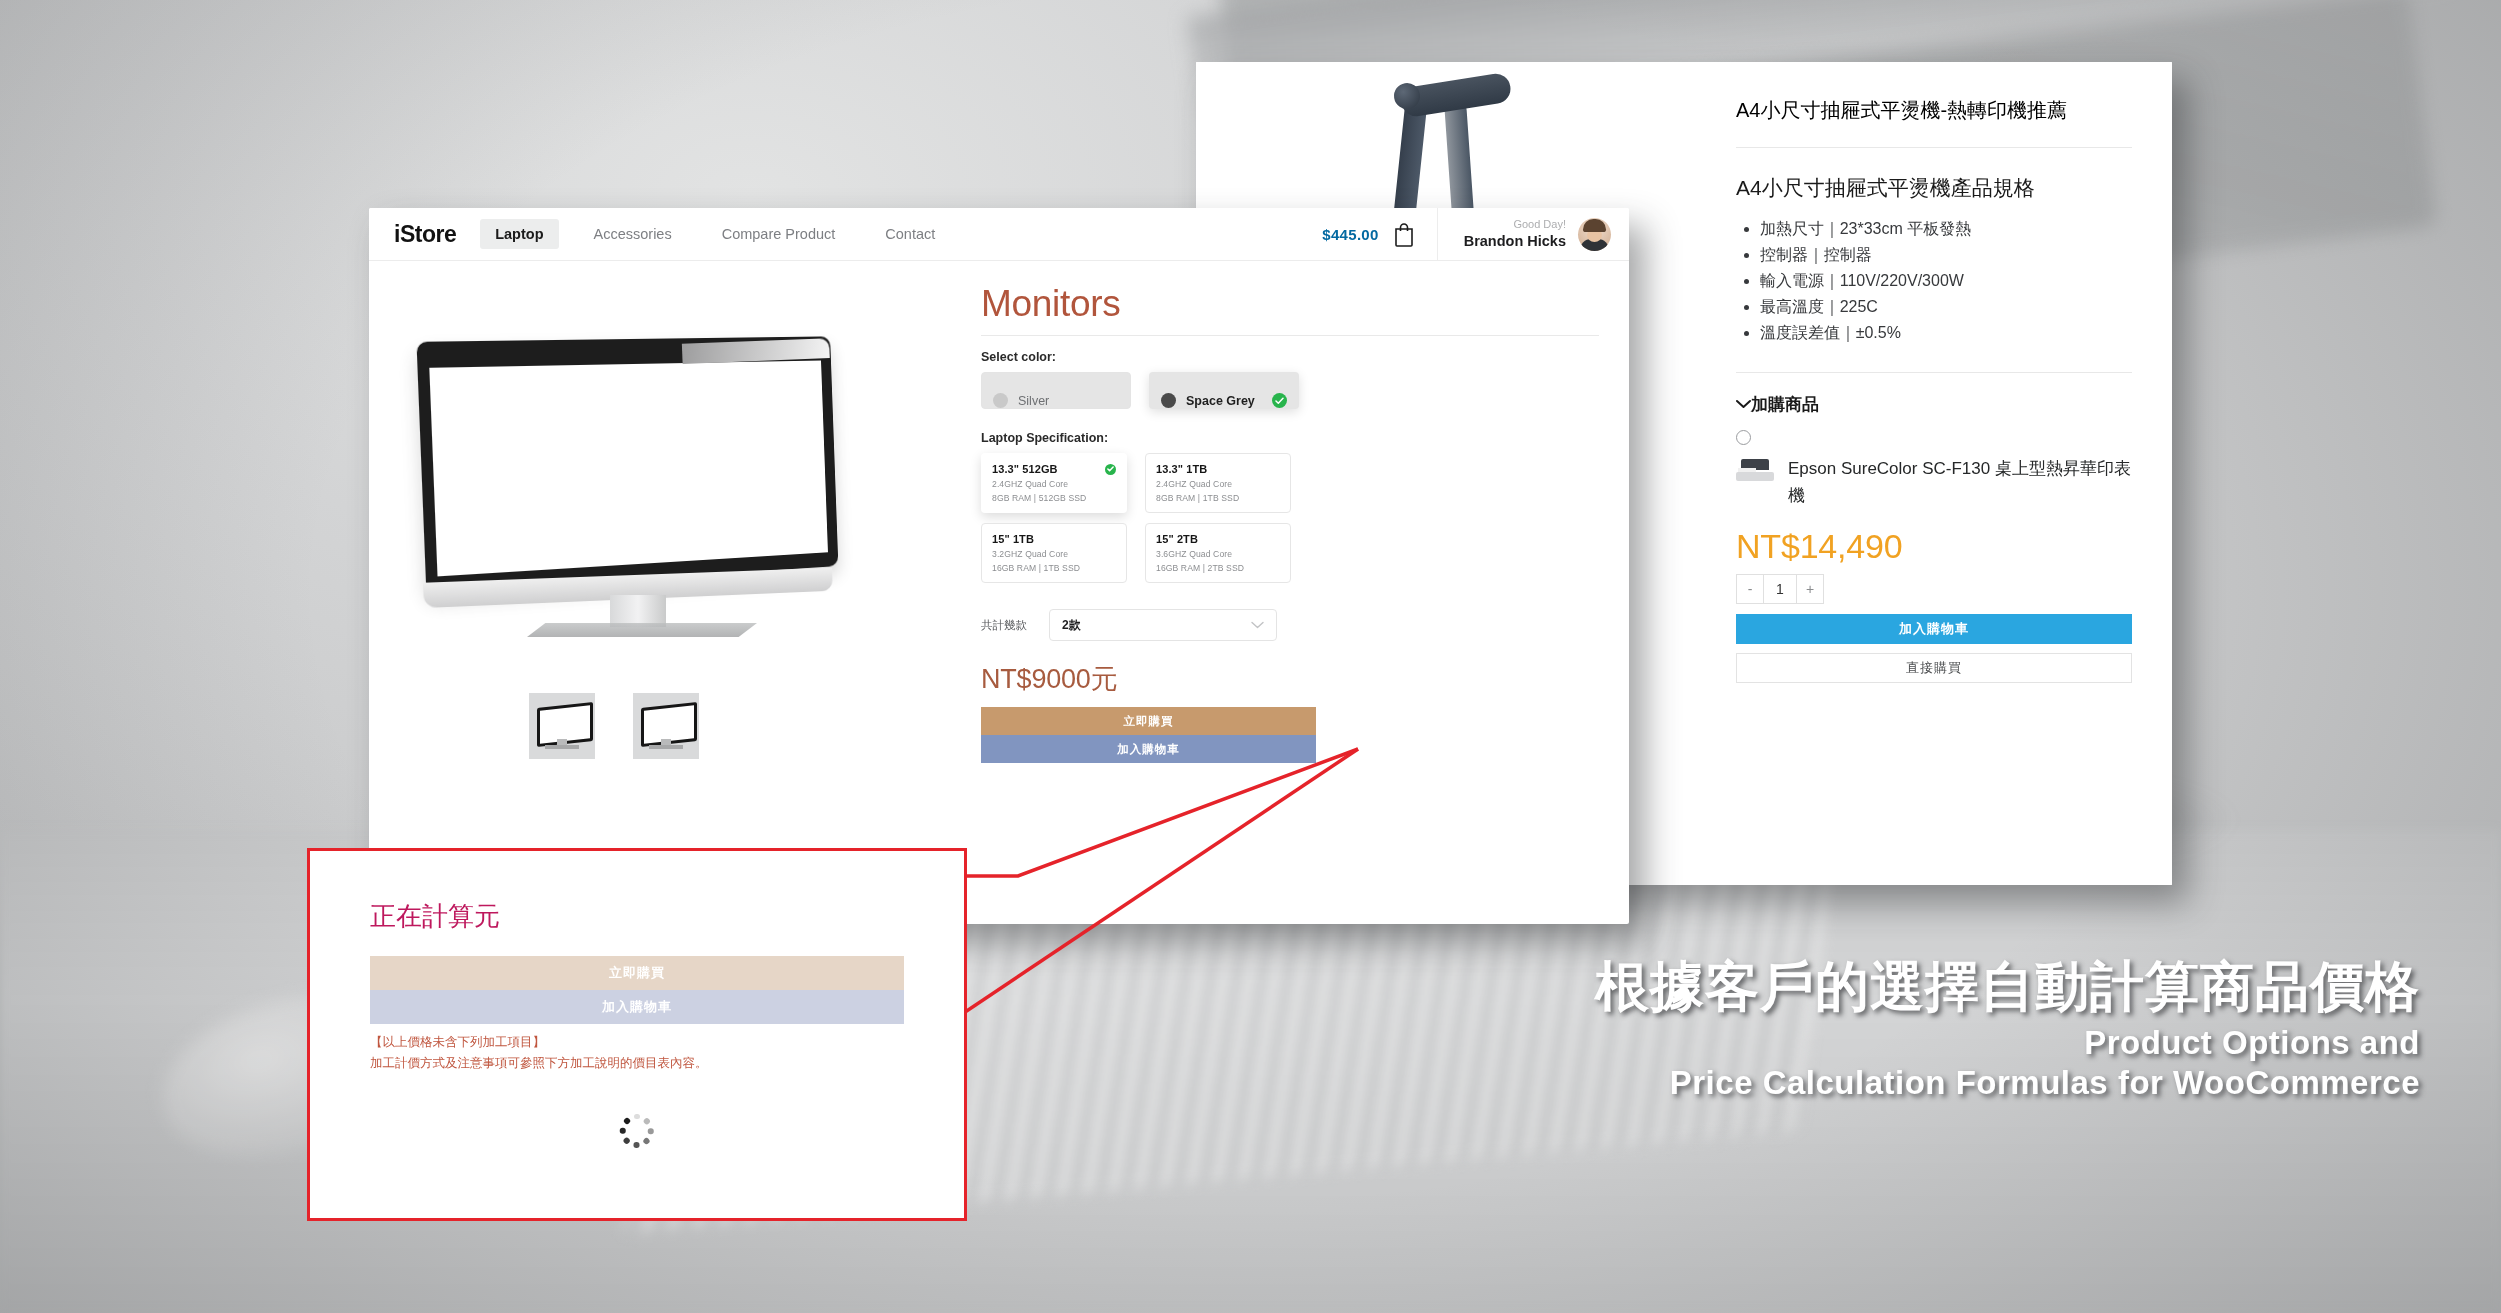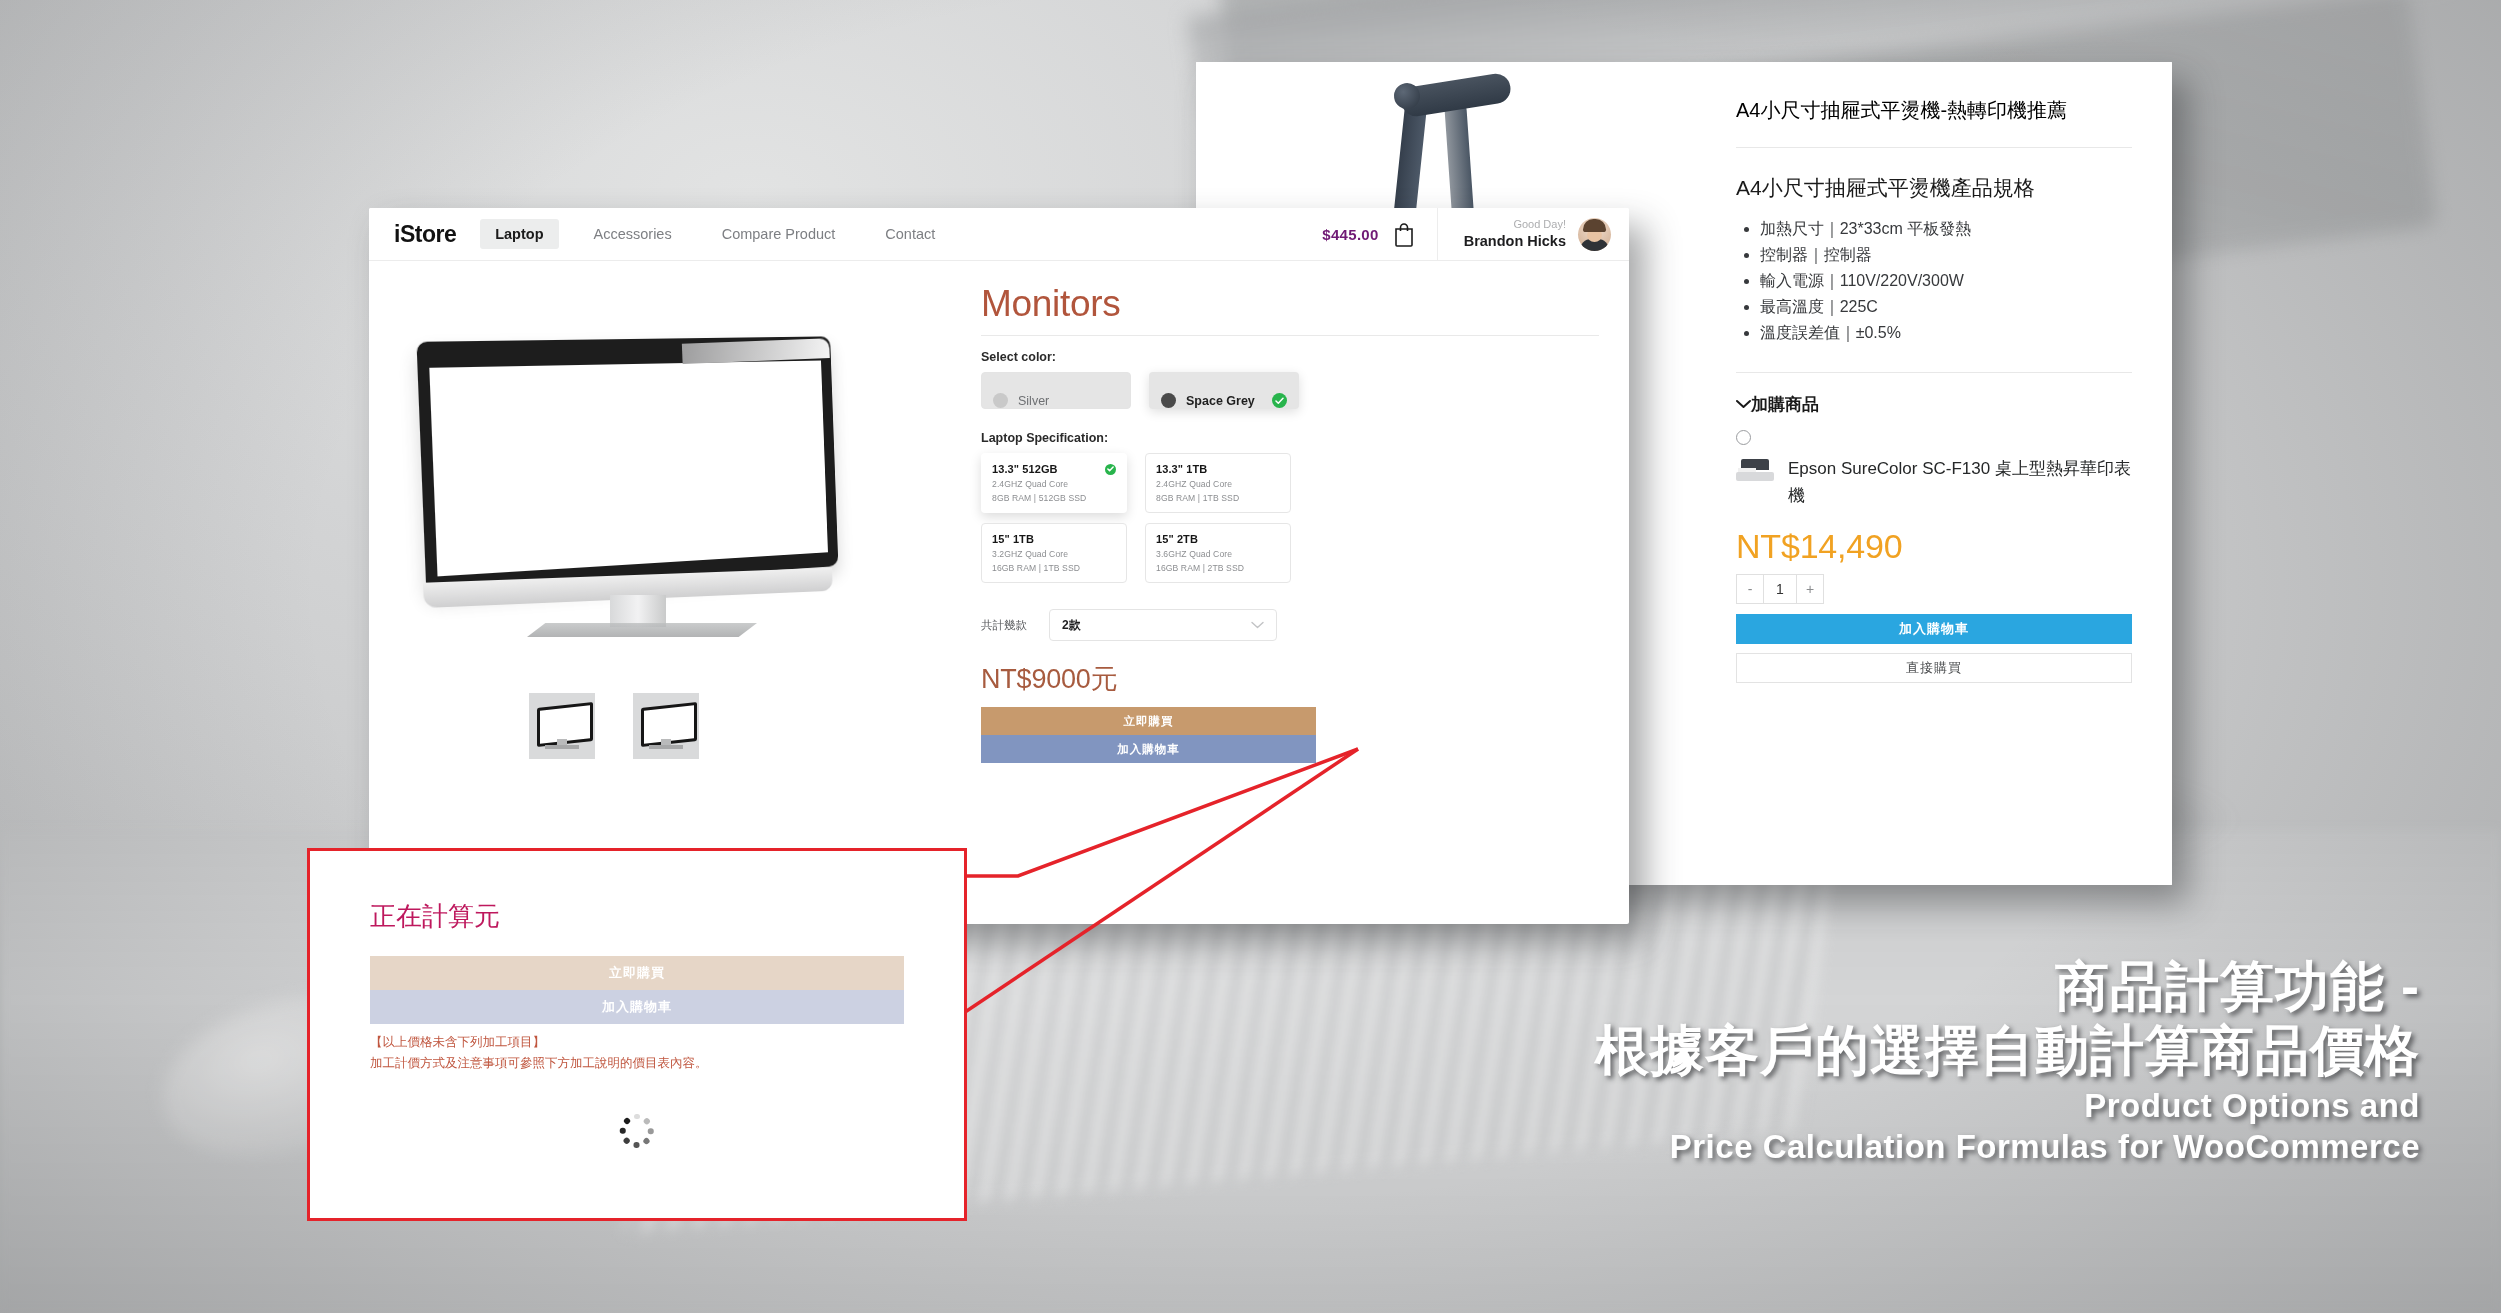--- a/index.html
+++ b/index.html
@@ -72,21 +72,21 @@
   #istore .brand{
     font-weight:bold;font-size:23px;letter-spacing:-.5px;color:#121212;
     margin-left:25px;margin-right:24px;
   }
   #istore .navlinks{display:flex;align-items:center;gap:0;}
   #istore .navlink{
     font-size:14.5px;color:#7d7f83;padding:7px 15px;margin-right:20px;white-space:nowrap;
   }
   #istore .navlink.active{color:#1b1b1b;background:#eceded;border-radius:3px;font-weight:600;}
   #istore .navright{margin-left:auto;display:flex;align-items:center;height:100%;}
-  #istore .price{font-size:15px;font-weight:bold;color:#701a75;letter-spacing:.3px;}
+  #istore .price{font-size:15px;font-weight:bold;color:#0369a1;letter-spacing:.3px;}
   #istore .bagicon{margin:0 22px 0 14px;display:flex;align-items:center;}
   #istore .userbox{
     display:flex;align-items:center;gap:12px;height:100%;
     padding:0 18px 0 26px;border-left:1px solid #ededed;
   }
   #istore .greet{font-size:11px;color:#adaeb0;text-align:right;line-height:1.25;}
   #istore .uname{font-size:14.5px;color:#1d1d1f;font-weight:600;text-align:right;line-height:1.25;}
   #istore .avatar{
     width:33px;height:33px;border-radius:50%;overflow:hidden;
     background:radial-gradient(circle at 50% 30%,#f1dfd0,#cda98c);
@@ -464,17 +464,16 @@
     <i style="transform:rotate(90deg);opacity:.45"></i>
     <i style="transform:rotate(135deg);opacity:.6"></i>
     <i style="transform:rotate(180deg);opacity:.75"></i>
     <i style="transform:rotate(225deg);opacity:.85"></i>
     <i style="transform:rotate(270deg);opacity:.95"></i>
     <i style="transform:rotate(315deg);opacity:1"></i>
   </div>
 </div>
 
 <div id="caption">
-  <div class="c1">商品計算功能 -</div>
   <div class="c2">根據客戶的選擇自動計算商品價格</div>
   <div class="c3">Product Options and</div>
   <div class="c4">Price Calculation Formulas for WooCommerce</div>
 </div>
 
 </body></html>

